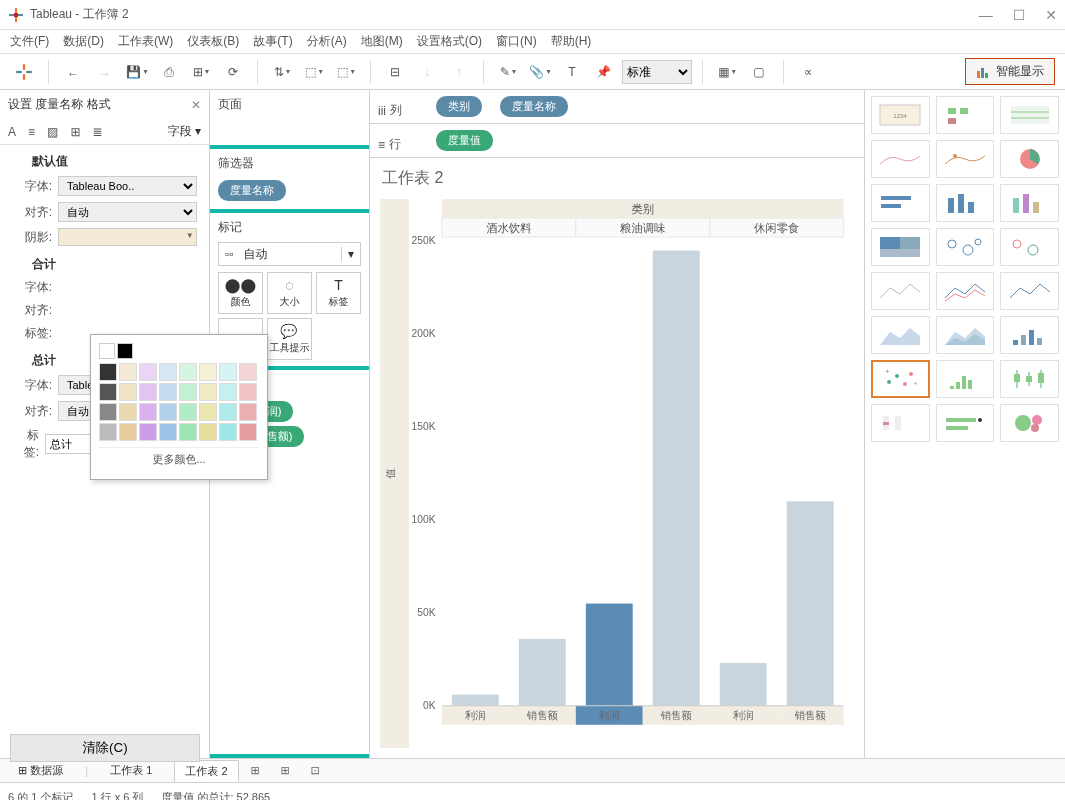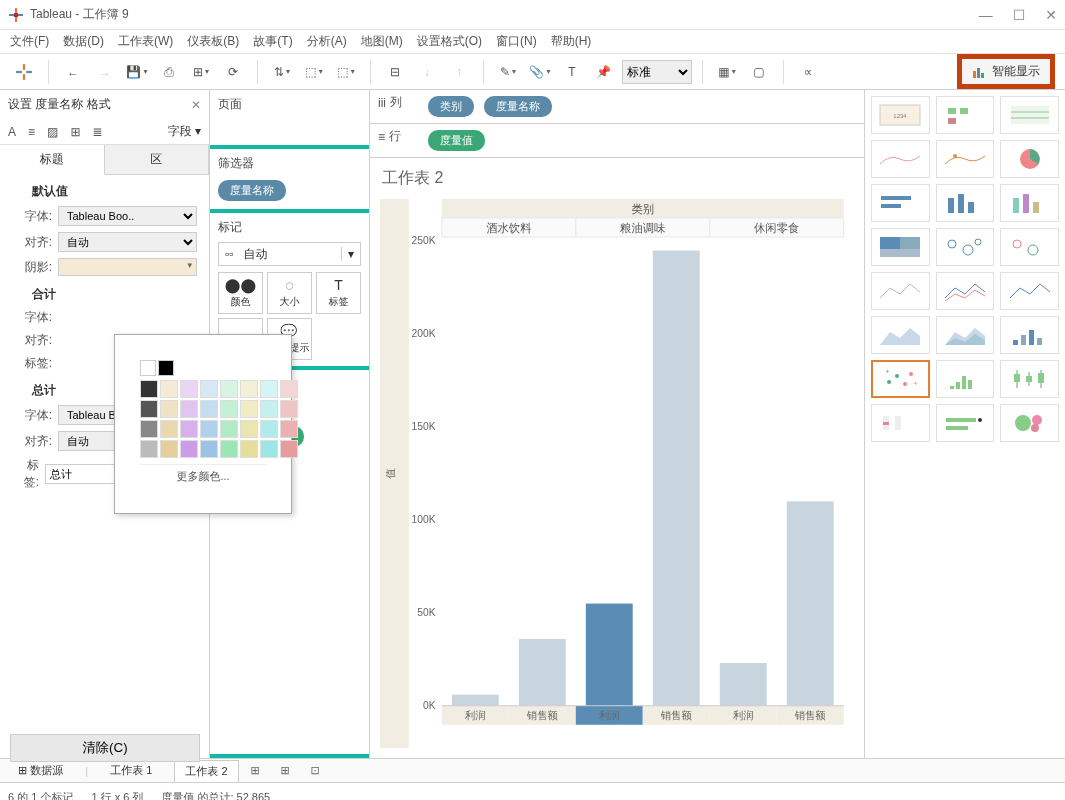--- a/index.html
+++ b/index.html
@@ -13,21 +13,21 @@
 
 .menubar { height: 24px; display: flex; align-items: center; padding: 0 10px; gap: 14px; color: #555; font-size: 12px; border-bottom: 1px solid #e0e0e0; }
 .menubar span { cursor: pointer; }
 
 .toolbar { height: 36px; display: flex; align-items: center; padding: 0 10px; border-bottom: 1px solid #d0d0d0; gap: 4px; }
 .toolbar .sep { width: 1px; height: 24px; background: #ddd; margin: 0 6px; }
 .toolbar .tbtn { width: 28px; height: 28px; display: flex; align-items: center; justify-content: center; color: #555; cursor: pointer; position: relative; }
 .toolbar .tbtn.disabled { color: #ccc; }
 .toolbar .tbtn.drop::after { content: "▾"; font-size: 8px; margin-left: 2px; color: #666; }
 .toolbar select { height: 24px; font-size: 12px; border: 1px solid #ccc; min-width: 70px; }
-.smart-show { margin-left: auto; padding: 4px 10px; background: #f5f5f5; border: 5px solid #c2410c; display: flex; align-items: center; gap: 6px; cursor: pointer; }
+.smart-show { margin-left: auto; padding: 4px 10px; background: #f5f5f5; border: 1px solid #c2410c; display: flex; align-items: center; gap: 6px; cursor: pointer; }
 
 .main { display: flex; height: calc(800px - 30px - 24px - 36px - 24px - 18px); }
 
 .left-panel { width: 210px; border-right: 1px solid #d0d0d0; display: flex; flex-direction: column; }
 .lp-header { display: flex; align-items: center; padding: 6px 8px; font-size: 12px; }
 .lp-header .close { margin-left: auto; cursor: pointer; color: #888; }
 .lp-toolbar { display: flex; align-items: center; padding: 4px 8px; gap: 12px; border-bottom: 1px solid #e0e0e0; }
 .lp-toolbar span { cursor: pointer; color: #555; }
 .lp-toolbar .field-link { margin-left: auto; color: #333; }
 .lp-tabs { display: flex; border-bottom: 1px solid #d0d0d0; }
@@ -51,21 +51,21 @@
 .pill.green { background: #3aa876; }
 .marks-type { display: flex; align-items: center; border: 1px solid #ccc; height: 24px; margin-bottom: 6px; }
 .marks-type .icon { padding: 0 6px; }
 .marks-type .label { flex: 1; padding: 0 4px; }
 .marks-type .dd { padding: 0 6px; border-left: 1px solid #ccc; cursor: pointer; }
 .marks-grid { display: grid; grid-template-columns: 1fr 1fr 1fr; gap: 4px; }
 .marks-cell { border: 1px solid #ccc; height: 42px; display: flex; flex-direction: column; align-items: center; justify-content: center; cursor: pointer; font-size: 10px; gap: 2px; }
 .marks-cell .mi { font-size: 14px; }
 
 .viz-panel { flex: 1; display: flex; flex-direction: column; border-right: 1px solid #d0d0d0; }
-.shelf { display: flex; align-items: flex-start; padding: 4px 8px; border-bottom: 1px solid #d0d0d0; gap: 10px; min-height: 30px; }
+.shelf { display: flex; align-items: flex-end; padding: 4px 8px; border-bottom: 1px solid #d0d0d0; gap: 18px; min-height: 30px; }
 .shelf-label { width: 40px; color: #555; display: flex; align-items: center; gap: 4px; }
 .viz-title { padding: 10px 12px; font-size: 16px; color: #666; }
 .chart-area { flex: 1; padding: 0 10px 10px 10px; position: relative; }
 
 .right-panel { width: 200px; padding: 6px; }
 .viz-thumbs { display: grid; grid-template-columns: repeat(3, 1fr); gap: 6px; }
 .thumb { height: 38px; border: 1px solid #e0e0e0; cursor: pointer; display: flex; align-items: center; justify-content: center; overflow: hidden; }
 .thumb.selected { border: 2px solid #e08030; }
 .tips { margin-top: 10px; font-size: 12px; }
 .tips .badge { display: inline-block; padding: 2px 8px; border-radius: 8px; color: #fff; font-size: 10px; }
@@ -74,21 +74,21 @@
 .tips p { margin: 6px 0; }
 
 .bottom-tabs { height: 24px; border-top: 1px solid #d0d0d0; display: flex; align-items: center; padding: 0 8px; gap: 12px; font-size: 11px; background: #fafafa; }
 .bottom-tabs .btab { padding: 3px 10px; cursor: pointer; }
 .bottom-tabs .btab.active { background: #fff; border: 1px solid #ccc; border-bottom: none; }
 .bottom-tabs .btab-icon { width: 18px; cursor: pointer; color: #666; }
 
 .statusbar { height: 30px; border-top: 1px solid #d0d0d0; display: flex; align-items: center; padding: 0 8px; gap: 18px; font-size: 11px; color: #555; }
 
 
-.color-popup { position: absolute; left: 114px; top: 334px; width: 178px; background: #fff; border: 1px solid #aaa; box-shadow: 2px 2px 6px rgba(0,0,0,0.2); z-index: 100; padding: 25px; }
+.color-popup { position: absolute; left: 90px; top: 334px; width: 178px; background: #fff; border: 1px solid #aaa; box-shadow: 2px 2px 6px rgba(0,0,0,0.2); z-index: 100; padding: 8px; }
 .color-grid { display: grid; grid-template-columns: repeat(9, 16px); gap: 2px; margin-bottom: 4px; }
 .color-grid .sw { width: 16px; height: 16px; border: 1px solid #ccc; cursor: pointer; }
 .color-grid2 { display: grid; grid-template-columns: repeat(8, 18px); grid-template-rows: repeat(4, 18px); gap: 2px; margin-bottom: 6px; }
 .color-grid2 .sw { width: 18px; height: 18px; border: 1px solid #ddd; cursor: pointer; }
 .more-colors { text-align: center; padding: 4px; cursor: pointer; color: #555; font-size: 11px; border-top: 1px solid #eee; }
 
 
 .chart-svg { width: 100%; height: 100%; }
 .axis-text { font-size: 10px; fill: #666; }
 .cat-header { font-size: 11px; fill: #555; }
@@ -99,21 +99,21 @@
 <body>
 
 <div class="titlebar">
   <svg class="logo" viewBox="0 0 16 16">
       <rect x="7" y="1" width="2" height="5" fill="#e8762d"></rect>
       <rect x="7" y="10" width="2" height="5" fill="#e8762d"></rect>
       <rect x="1" y="7" width="5" height="2" fill="#5b879b"></rect>
       <rect x="10" y="7" width="5" height="2" fill="#5b879b"></rect>
       <rect x="6" y="6" width="4" height="4" fill="#c72035"></rect>
     </svg>
-  <span class="title">Tableau - 工作簿 9</span>
+  <span class="title">Tableau - 工作簿 2</span>
   <div class="win-btns">
     <span>—</span>
     <span>☐</span>
     <span>✕</span>
   </div>
 </div>
 
 <div class="menubar">
   <span>文件(F)</span>
   <span>数据(D)</span>
@@ -179,24 +179,20 @@
       <span>设置 度量名称 格式</span>
       <span class="close">✕</span>
     </div>
     <div class="lp-toolbar">
       <span>A</span>
       <span>≡</span>
       <span>▨</span>
       <span>⊞</span>
       <span>≣</span>
       <span class="field-link">字段 ▾</span>
-    </div>
-    <div class="lp-tabs">
-      <div class="tab active">标题</div>
-      <div class="tab">区</div>
     </div>
     <div class="lp-body">
       <div class="lp-section">
         <div class="lp-section-title">默认值</div>
         <div class="lp-row">
             <label>字体:</label>
             <select><option>Tableau Boo..</option></select>
           </div>
         <div class="lp-row">
             <label>对齐:</label>

